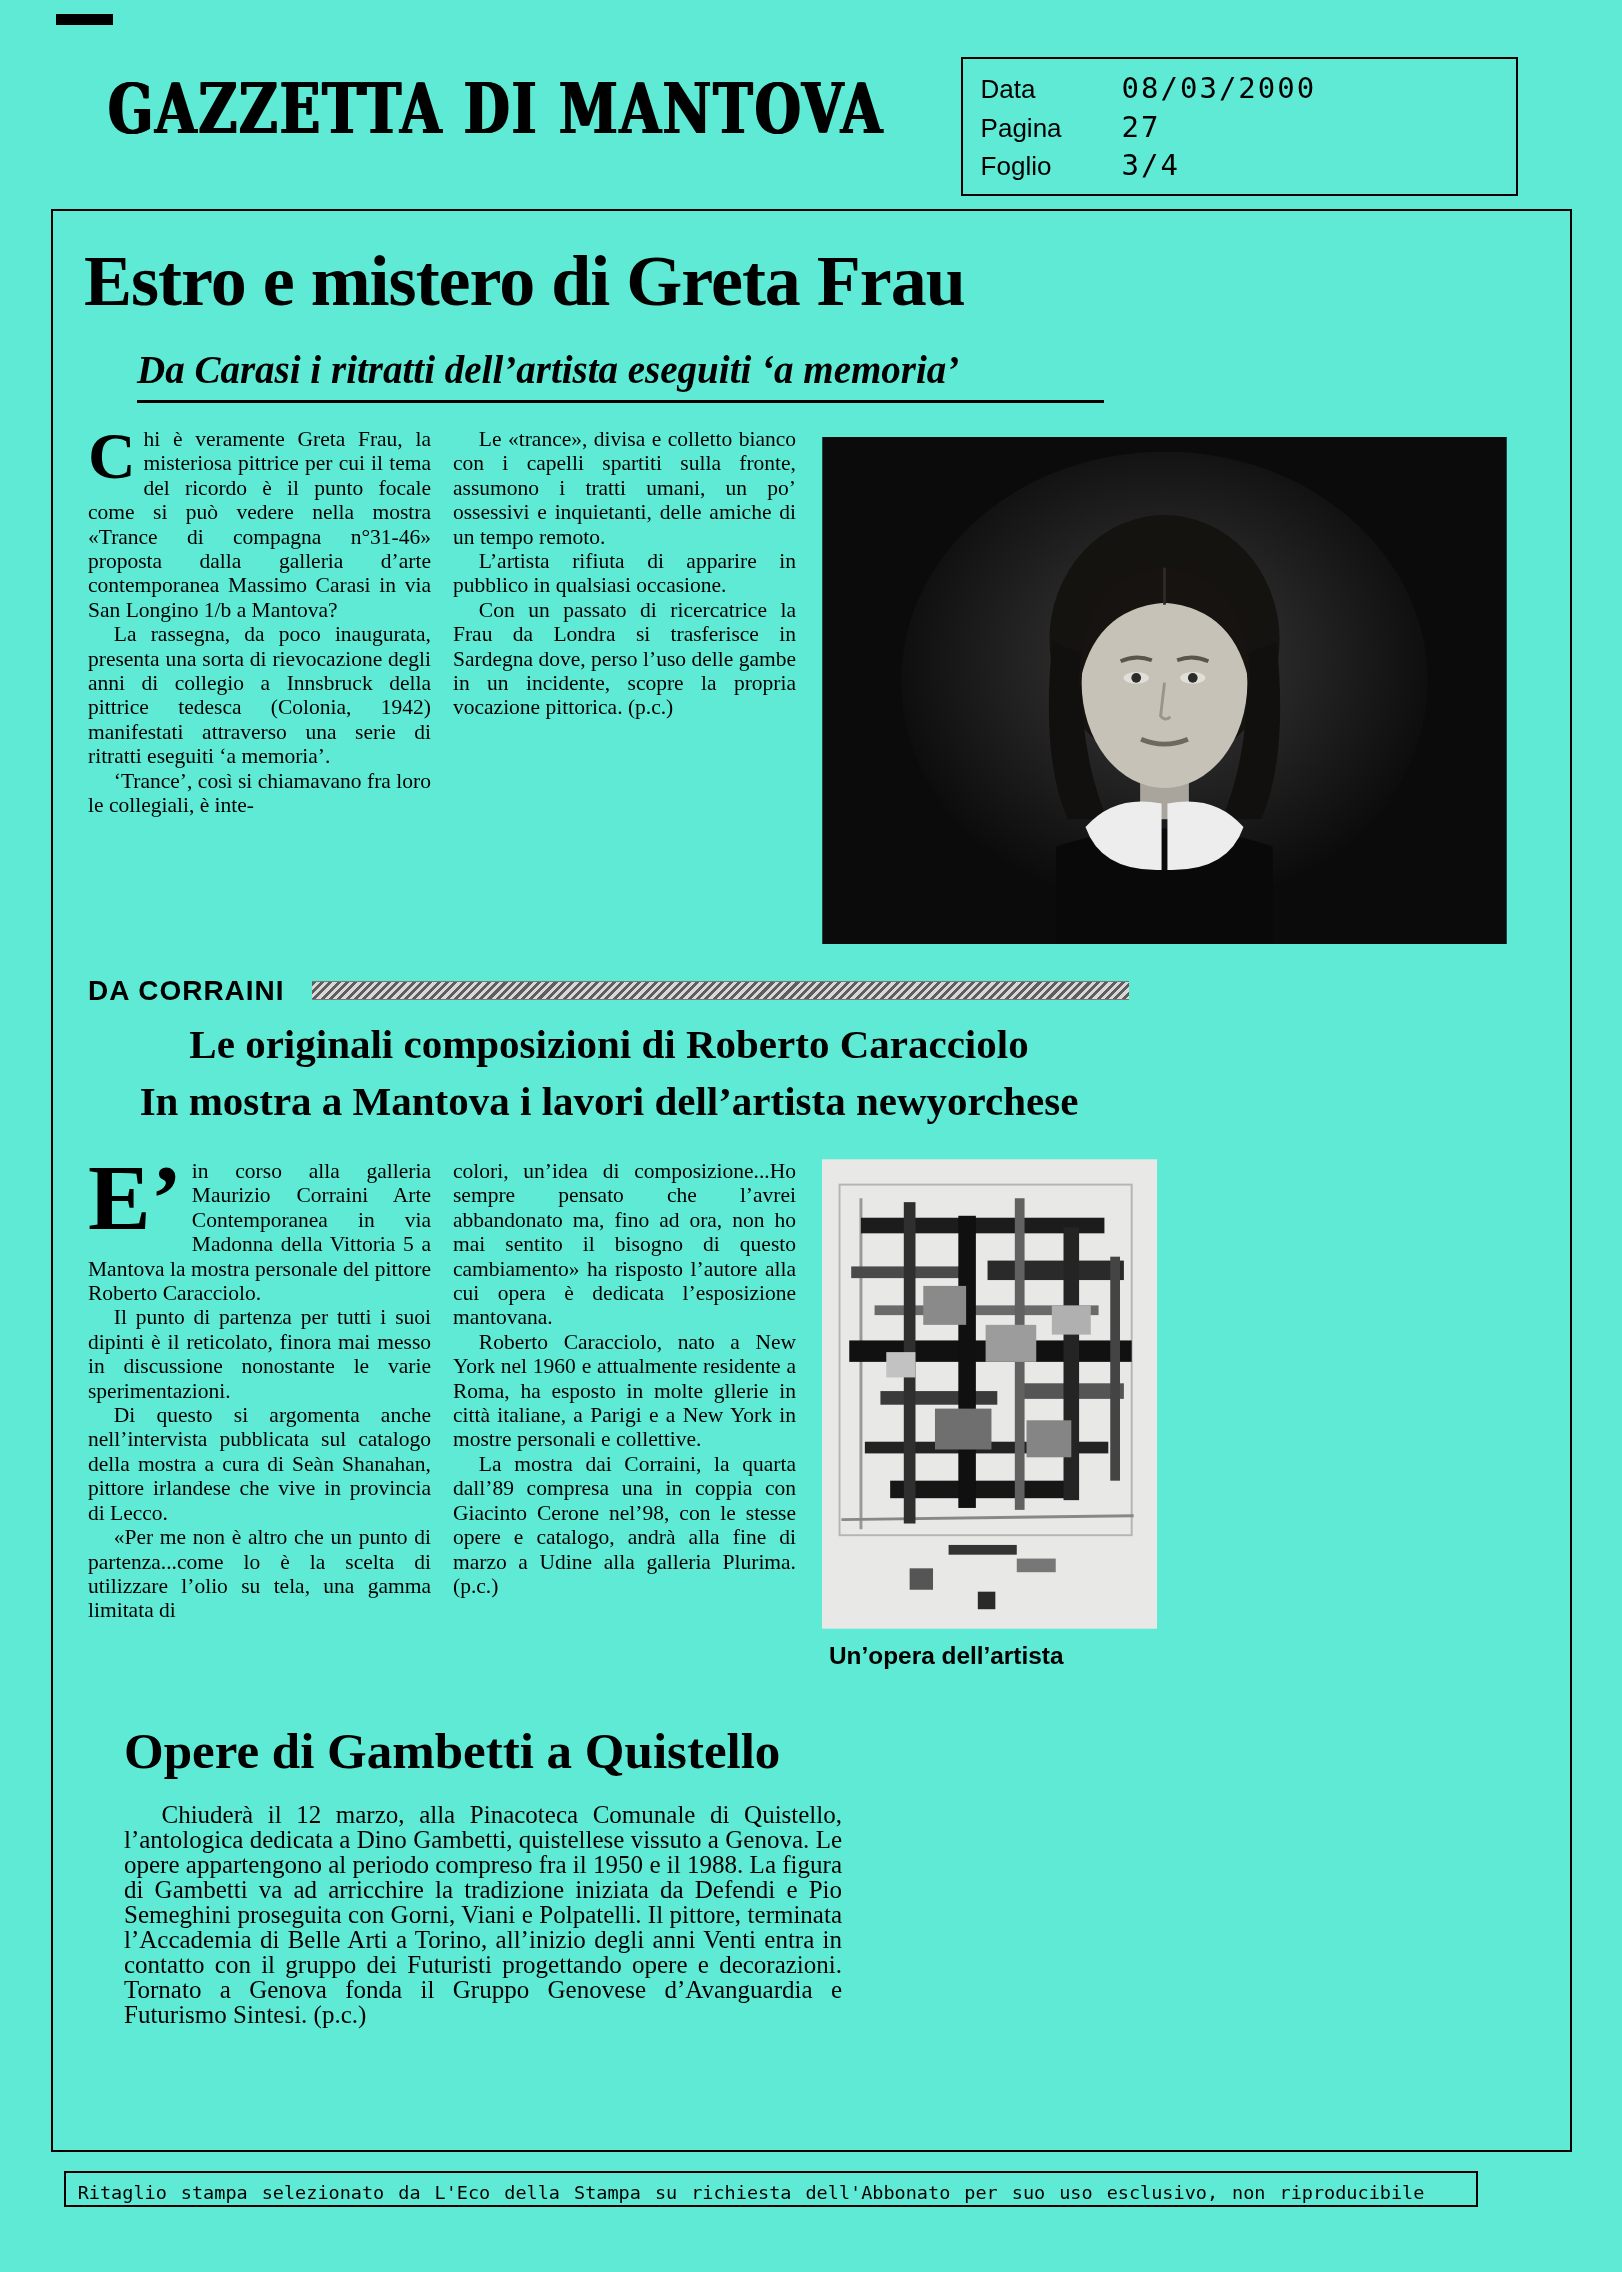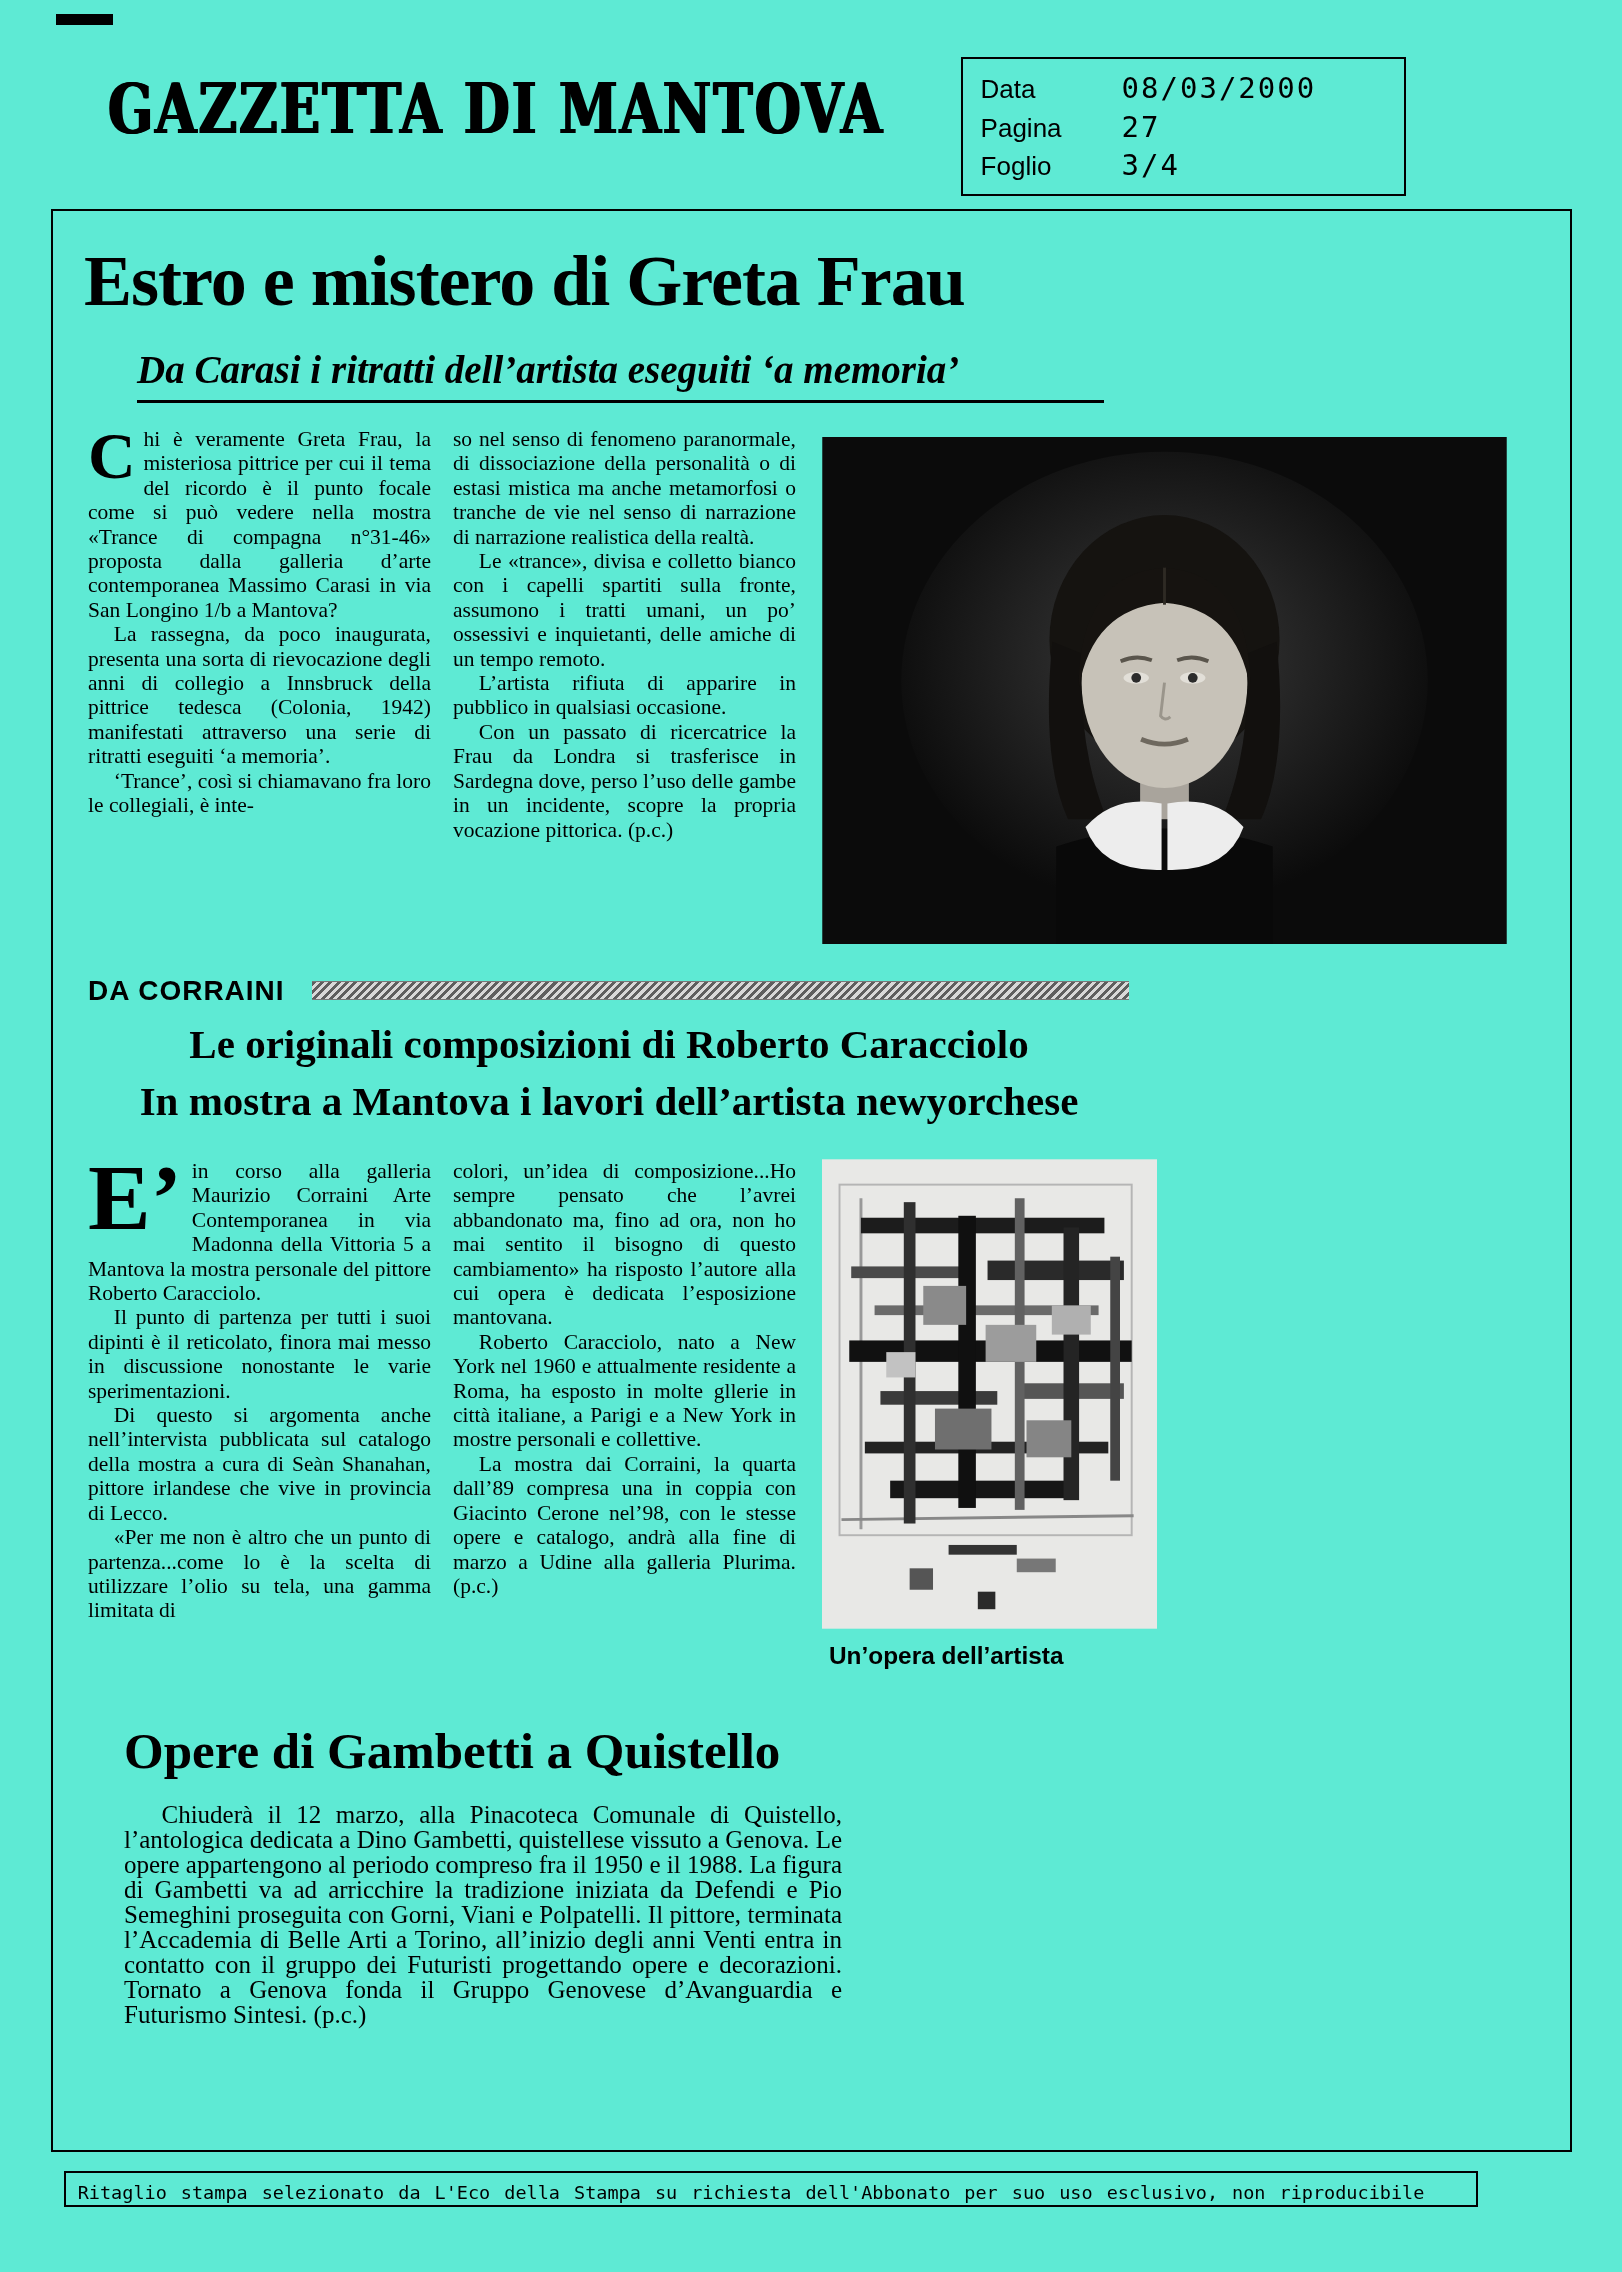--- a/index.html
+++ b/index.html
@@ -20,21 +20,21 @@
     left:107px; top:68px;
     font-family:"DejaVu Serif", serif;
     font-weight:bold; font-size:53px; letter-spacing:2px;
     transform:scaleY(1.3); transform-origin:left top;
     text-shadow:2px 0 0 #000, 1px 0 0 #000;
     white-space:nowrap;
   }
 
   
   .meta-box {
-    left:961px; top:57px; width:445px; height:139px;
+    left:961px; top:57px; width:557px; height:139px;
     border:2.9px solid #000; padding:11.7px 17.6px;
     display:flex; flex-direction:column; justify-content:space-between;
     font-family:"Liberation Sans", sans-serif; font-size:26px;
   }
   .meta-row { display:flex; align-items:baseline; }
   .meta-label { width:141px; }
   .meta-value { font-family:"DejaVu Sans Mono", monospace; font-size:29px; letter-spacing:2px; }
 
   
   .main-frame { left:51px; top:209px; width:1521px; height:1943px; border:2.9px solid #000; }
@@ -127,21 +127,20 @@
   <h2 class="abs a1-subtitle">Da Carasi i ritratti dell’artista eseguiti ‘a memoria’</h2>
   <div class="abs a1-rule"></div>
 
   <div class="abs body-col a1-col1">
     <p class="first"><span class="dropcap">C</span><span>hi è veramente Greta Frau, la misteriosa pittrice per cui il tema del ricordo è il punto focale come si può vedere nella mostra «Trance di compagna n°31-46» proposta dalla galleria d’arte contemporanea Massimo Carasi in via San Longino 1/b a Mantova?</span></p>
     <p>La rassegna, da poco inaugurata, presenta una sorta di rievocazione degli anni di collegio a Innsbruck della pittrice tedesca (Colonia, 1942) manifestati attraverso una serie di ritratti eseguiti ‘a memoria’.</p>
     <p>‘Trance’, così si chiamavano fra loro le collegiali, è inte-</p>
   </div>
 
   <div class="abs body-col a1-col2">
-    <p class="first">so nel senso di fenomeno paranormale, di dissociazione della personalità o di estasi mistica ma anche metamorfosi o tranche de vie nel senso di narrazione di narrazione realistica della realtà.</p>
     <p>Le «trance», divisa e colletto bianco con i capelli spartiti sulla fronte, assumono i tratti umani, un po’ ossessivi e inquietanti, delle amiche di un tempo remoto.</p>
     <p>L’artista rifiuta di apparire in pubblico in qualsiasi occasione.</p>
     <p>Con un passato di ricercatrice la Frau da Londra si trasferisce in Sardegna dove, perso l’uso delle gambe in un incidente, scopre la propria vocazione pittorica. (p.c.)</p>
   </div>
 
   <div class="abs photo-frame">
     <svg width="685" height="507" viewBox="0 0 702 520">
       <defs>
         <radialGradient id="pg" cx="50%" cy="45%" r="60%">
           <stop offset="0%" stop-color="#3b3b3b"></stop>

